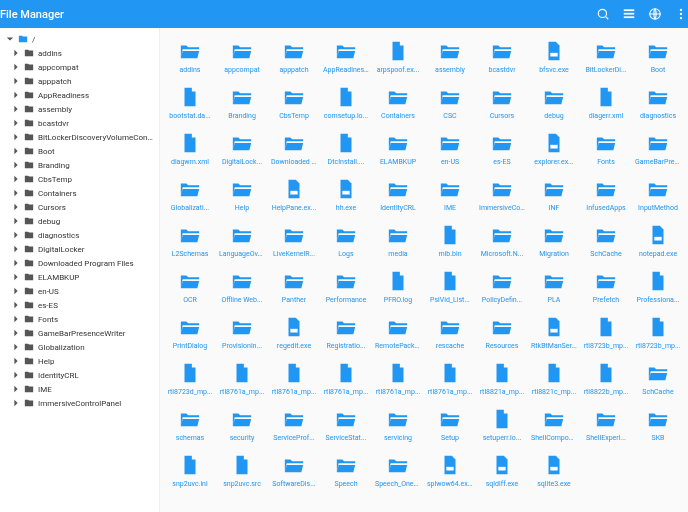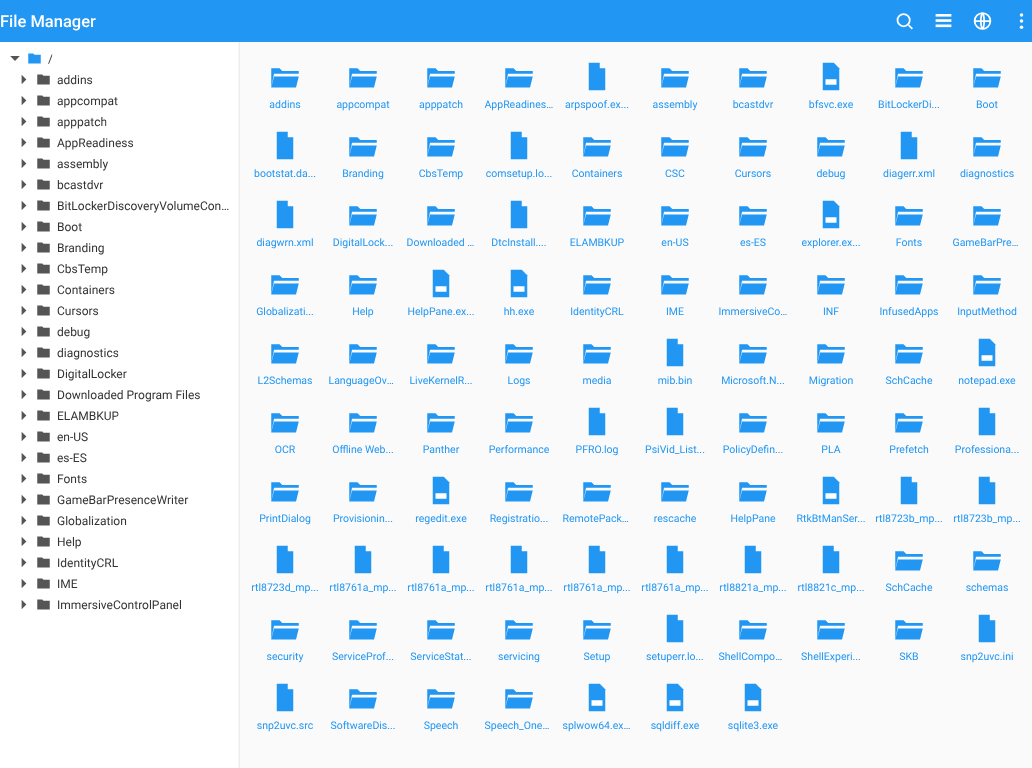--- a/index.html
+++ b/index.html
@@ -952,21 +952,21 @@
             </svg>
           </div>
           <div class="cell-label">rescache</div>
         </div>
         <div class="cell">
           <div class="icon-img">
             <svg viewBox="0 0 24 24" fill="currentColor">
               <path d="M2 6h6l2 2h12v2H4l-2 10V6zm2 6h18l-2 8H2l2-8z"></path>
             </svg>
           </div>
-          <div class="cell-label">HelpPane</div>
+          <div class="cell-label">Resources</div>
         </div>
         <div class="cell">
           <div class="icon-img">
             <svg viewBox="0 0 24 24" fill="currentColor">
               <path d="M6 2h8l4 4v16H6V2z"></path>
               <rect x="8" y="14" width="8" height="4" fill="#fff"></rect>
             </svg>
           </div>
           <div class="cell-label">RtkBtManSer...</div>
         </div>
@@ -1042,20 +1042,28 @@
           </div>
           <div class="cell-label">rtl8821a_mp...</div>
         </div>
         <div class="cell">
           <div class="icon-img">
             <svg viewBox="0 0 24 24" fill="currentColor">
               <path d="M6 2h8l4 4v16H6V2zm8 0v4h4"></path>
             </svg>
           </div>
           <div class="cell-label">rtl8821c_mp...</div>
+        </div>
+        <div class="cell">
+          <div class="icon-img">
+            <svg viewBox="0 0 24 24" fill="currentColor">
+              <path d="M6 2h8l4 4v16H6V2zm8 0v4h4"></path>
+            </svg>
+          </div>
+          <div class="cell-label">rtl8822b_mp...</div>
         </div>
         <div class="cell">
           <div class="icon-img">
             <svg viewBox="0 0 24 24" fill="currentColor">
               <path d="M2 6h6l2 2h12v2H4l-2 10V6zm2 6h18l-2 8H2l2-8z"></path>
             </svg>
           </div>
           <div class="cell-label">SchCache</div>
         </div>
         <div class="cell">

